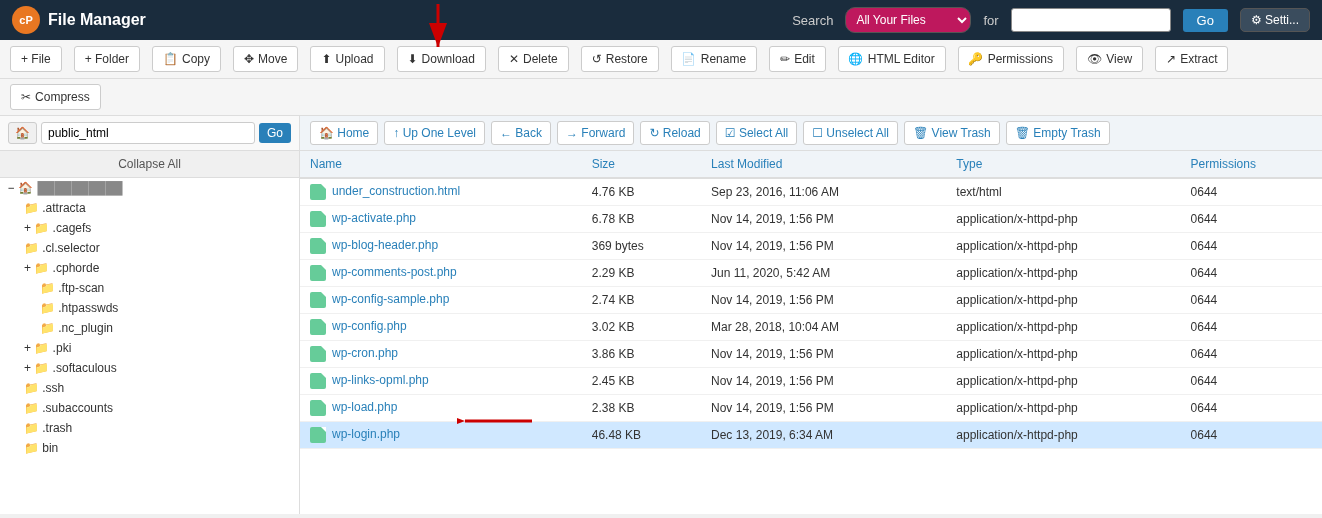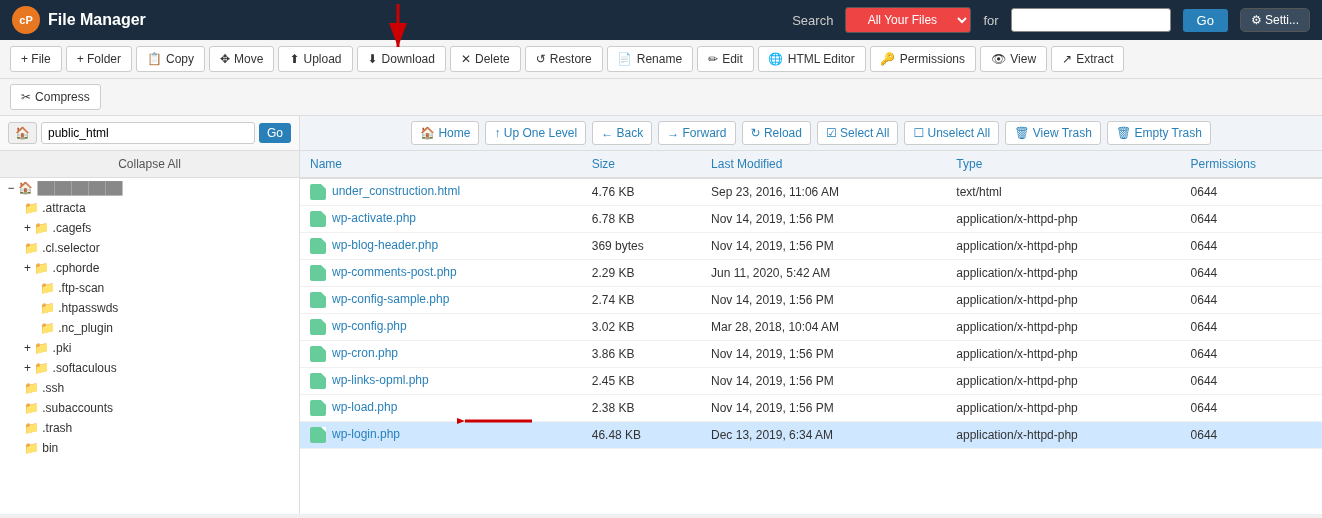--- a/index.html
+++ b/index.html
@@ -33,25 +33,24 @@
       justify-content: center;
       font-weight: bold;
       font-size: 11px;
       color: white;
     }
     .header-spacer { flex: 1; }
     .search-label { color: #ccc; font-size: 13px; }
     .search-select {
       padding: 4px 6px;
       border: 1px solid #555;
-      background: #ef4444;
-      color: white;
-      font-size: 12px;
-      border-radius: 3px;
-      text-align: center;
+      background: #be185d;
+      color: white;
+      font-size: 12px;
+      border-radius: 10px;
     }
     .search-for-label { color: #ccc; font-size: 13px; }
     .search-input {
       padding: 4px 8px;
       border: 1px solid #888;
       background: white;
       color: #333;
       font-size: 12px;
       border-radius: 3px;
       width: 160px;
@@ -76,21 +75,21 @@
     }
 
     
     .toolbar {
       background: #f5f5f5;
       border-bottom: 1px solid #ddd;
       padding: 6px 10px;
       display: flex;
       align-items: center;
       flex-wrap: wrap;
-      gap: 4px;
+      gap: 12px;
       position: relative;
     }
     .toolbar-btn {
       display: inline-flex;
       align-items: center;
       gap: 4px;
       padding: 5px 10px;
       background: white;
       border: 1px solid #ccc;
       border-radius: 3px;
@@ -188,21 +187,20 @@
       overflow: hidden;
     }
     .content-toolbar {
       background: #f0f4f8;
       border-bottom: 1px solid #ddd;
       padding: 5px 10px;
       display: flex;
       align-items: center;
       gap: 6px;
       flex-wrap: nowrap;
-      justify-content: center;
     }
     .ct-btn {
       display: inline-flex;
       align-items: center;
       gap: 4px;
       padding: 4px 8px;
       background: white;
       border: 1px solid #ccc;
       border-radius: 3px;
       cursor: pointer;

